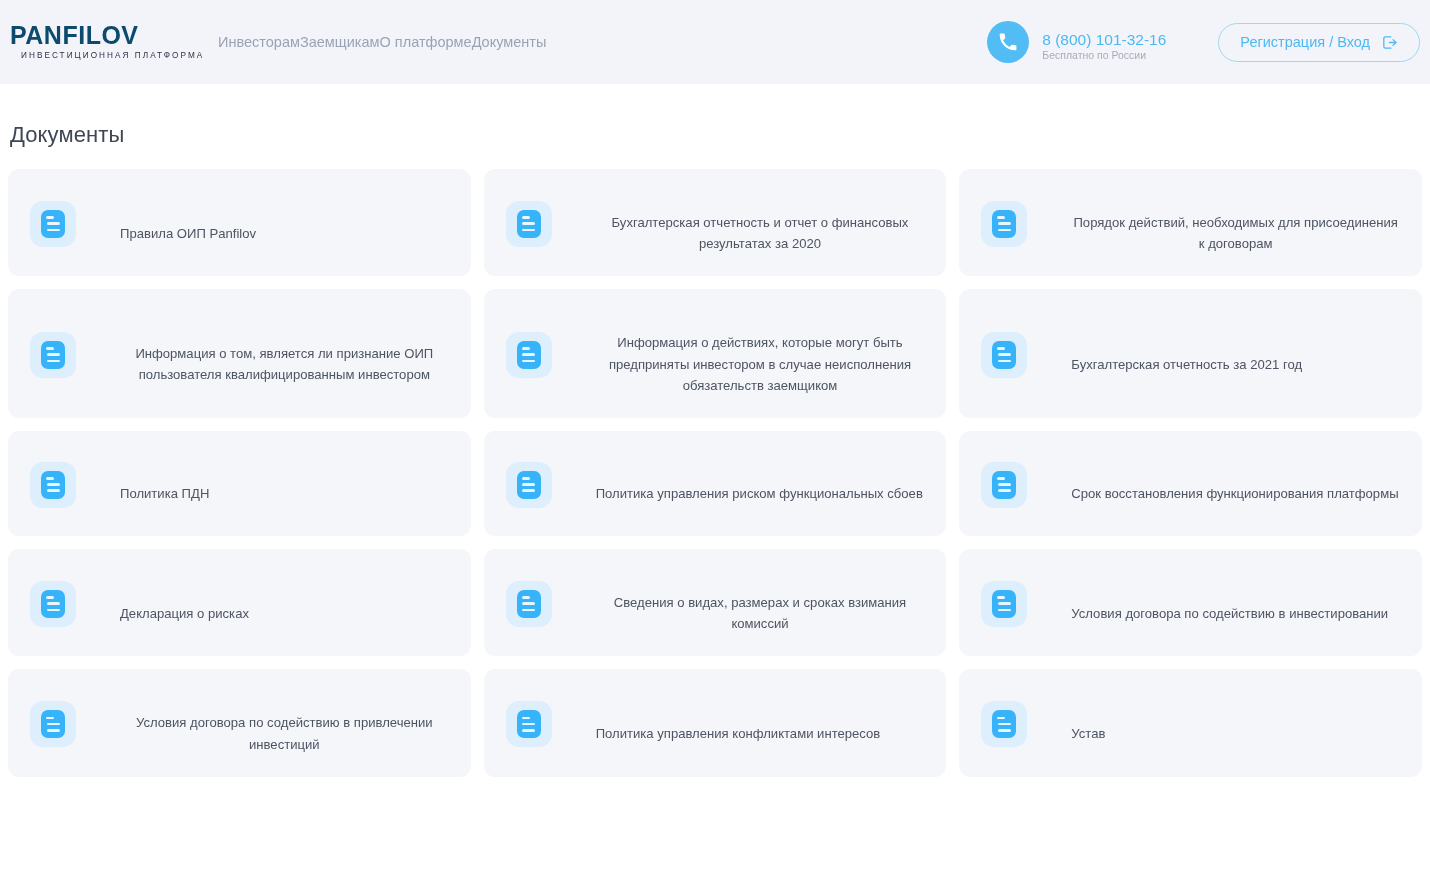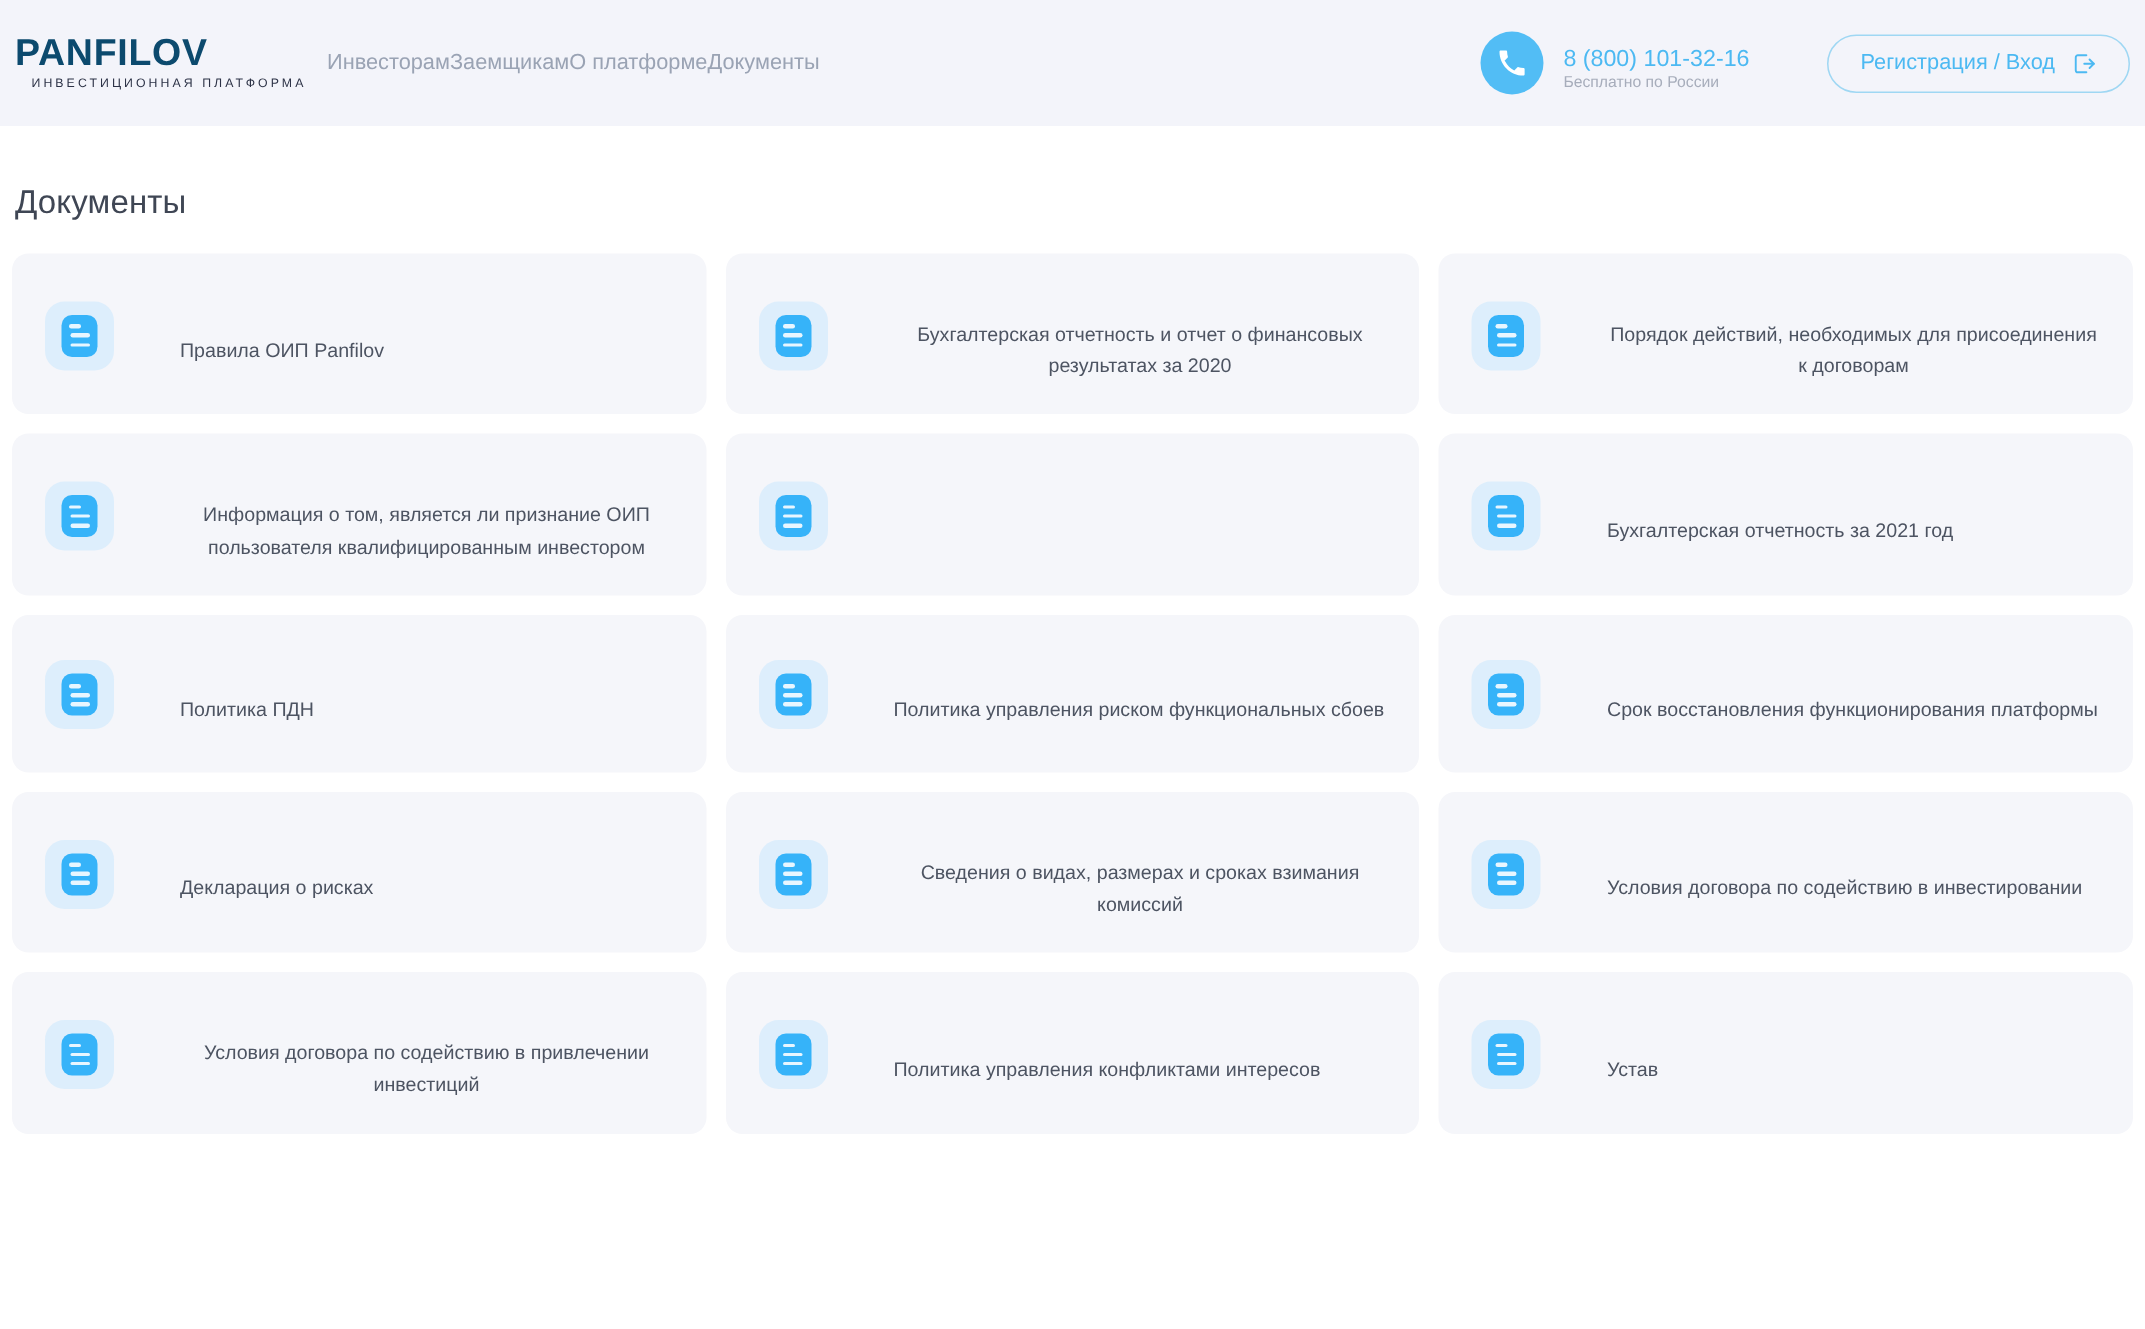--- a/index.html
+++ b/index.html
@@ -284,20 +284,21 @@
         <span class="doc-label">Информация о том, является ли признание ОИП пользователя квалифицированным инвестором</span>
       </a>
       <a class="doc-card" href="#">
         <span class="doc-icon">
           <span class="glyph">
             <i class="l1"></i>
             <i class="l2"></i>
             <i class="l3"></i>
           </span>
         </span>
+        <span class="doc-label">Информация о действиях, которые могут быть предприняты инвестором в случае неисполнения обязательств заемщиком</span>
       </a>
       <a class="doc-card" href="#">
         <span class="doc-icon">
           <span class="glyph">
             <i class="l1"></i>
             <i class="l2"></i>
             <i class="l3"></i>
           </span>
         </span>
         <span class="doc-label">Бухгалтерская отчетность за 2021 год</span>

